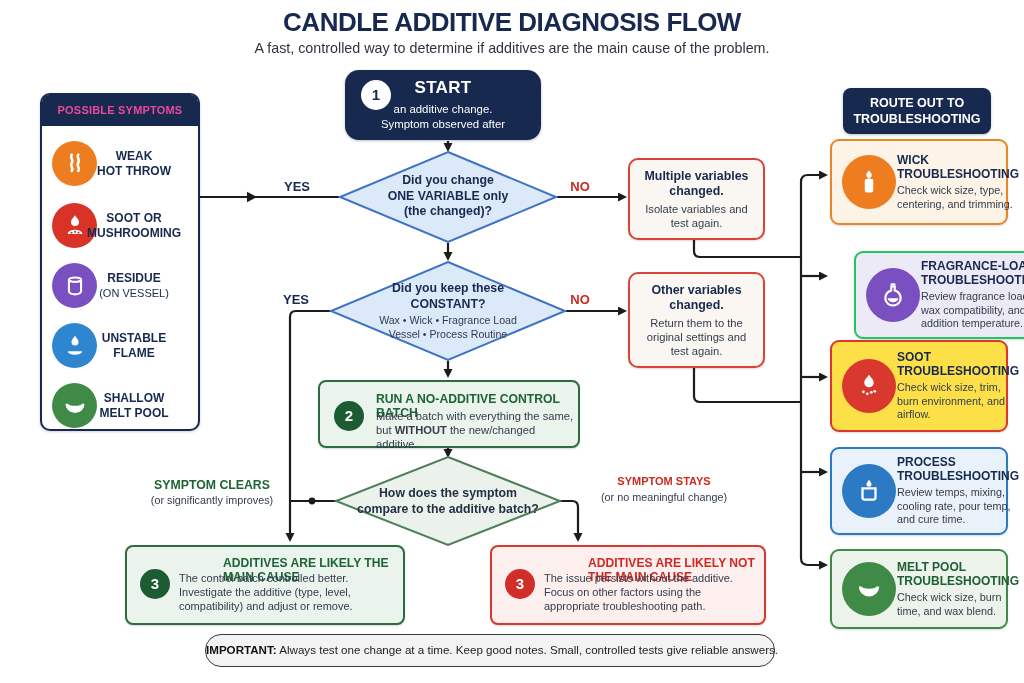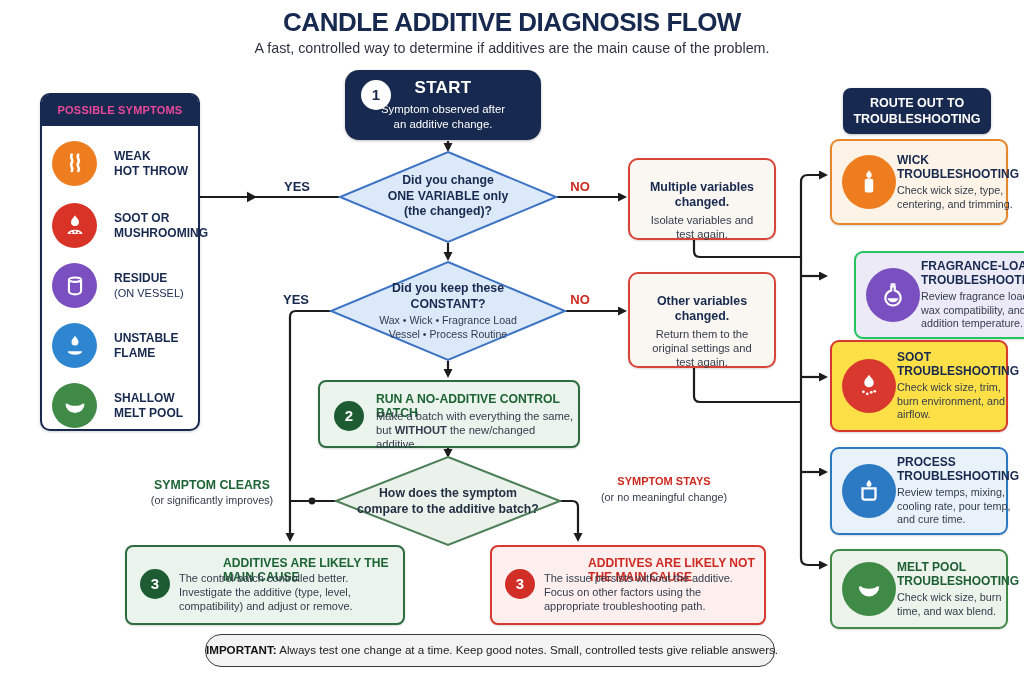--- a/index.html
+++ b/index.html
@@ -6,35 +6,35 @@
   body{font-family:"Liberation Sans", sans-serif;}
   #stage{position:relative;width:1024px;height:683px;background:#ffffff;overflow:hidden;}
   .abs{position:absolute;}
   .ctr{text-align:center;}
   #title{left:0;top:7px;width:1024px;text-align:center;font-size:26px;font-weight:800;letter-spacing:-0.5px;color:#17294e;}
   #subtitle{left:0;top:40px;width:1024px;text-align:center;font-size:14.3px;font-weight:500;color:#2e3340;}
   
   #sym-panel{left:40px;top:93px;width:160px;height:338px;background:#fff;border:2px solid #17294e;border-radius:10px;box-shadow:0 1px 3px rgba(0,0,0,.18);box-sizing:border-box;}
   #sym-header{left:0;top:0;width:100%;height:31px;background:#17294e;border-radius:7px 7px 0 0;color:#ec4899;font-size:11px;font-weight:700;line-height:31px;text-align:center;letter-spacing:.2px;}
   .sym-icon{width:45px;height:45px;border-radius:50%;left:10px;display:flex;align-items:center;justify-content:center;}
-  .sym-label{left:72px;width:96px;font-size:12px;font-weight:700;color:#17294e;line-height:15px;white-space:nowrap;}
+  .sym-label{left:44px;width:96px;font-size:12px;font-weight:700;color:#17294e;line-height:15px;white-space:nowrap;text-align:center;}
   .sym-sub{font-size:11px;font-weight:500;}
   
   #start-box{left:345px;top:70px;width:196px;height:70px;background:#17294e;border-radius:14px;box-shadow:0 1px 3px rgba(0,0,0,.25);}
   #start-badge{left:16px;top:10px;width:30px;height:30px;border-radius:50%;background:#fff;color:#17294e;font-size:15px;font-weight:800;line-height:30px;text-align:center;}
   #start-title{left:0;top:8px;width:100%;text-align:center;color:#fff;font-size:17px;font-weight:800;letter-spacing:.3px;}
   #start-body{left:0;top:32px;width:100%;text-align:center;color:#fff;font-size:11.4px;line-height:14.5px;}
   
   .dia-main{font-size:12.3px;font-weight:700;color:#17294e;line-height:15.5px;}
   .dia-small{font-size:10.6px;font-weight:500;color:#333c4c;line-height:13.5px;margin-top:2px;}
   
   .lbl-yes{width:50px;text-align:center;font-size:13px;font-weight:800;color:#17294e;}
   .lbl-no{width:50px;text-align:center;font-size:13px;font-weight:800;color:#cc2a20;}
   
-  .redbox{width:148px;background:#faf6f1;border:2px solid #d84437;border-radius:10px;box-sizing:border-box;padding-top:20px;text-align:center;box-shadow:0 1px 2px rgba(0,0,0,.15);}
+  .redbox{width:137px;background:#faf6f1;border:2px solid #d84437;border-radius:10px;box-sizing:border-box;padding-top:9px;text-align:center;box-shadow:0 1px 2px rgba(0,0,0,.15);}
   .redbox .t{font-size:12.4px;font-weight:800;color:#17294e;line-height:15px;}
   .redbox .b{font-size:11.2px;color:#333c4c;line-height:14px;margin-top:3px;}
   
   #step2-box{left:318px;top:380px;width:262px;height:68px;background:#eaf3ec;border:2px solid #2e6b40;border-radius:8px;box-sizing:border-box;box-shadow:0 1px 2px rgba(0,0,0,.15);}
   .badge-g{width:30px;height:30px;border-radius:50%;background:#1d5c32;color:#fff;font-weight:800;font-size:15px;line-height:30px;text-align:center;}
   .badge-r{width:30px;height:30px;border-radius:50%;background:#d12e27;color:#fff;font-weight:800;font-size:15px;line-height:30px;text-align:center;}
   #step2-title{left:56px;top:10px;font-size:12.2px;font-weight:800;color:#1d6434;}
   #step2-body{left:56px;top:27px;font-size:11.2px;color:#333c4c;line-height:14px;}
   
   .branch-bold-g{width:168px;text-align:center;font-size:12.3px;font-weight:800;color:#1d6434;}
@@ -165,22 +165,22 @@
     <div class="abs sym-label" style="top:296px">
       <div>SHALLOW</div>
       <div>MELT POOL</div>
     </div>
   </div>
 
   <div id="start-box" class="abs">
     <div id="start-badge" class="abs">1</div>
     <div id="start-title" class="abs">START</div>
     <div id="start-body" class="abs">
+      <div>an additive change.</div>
       <div>Symptom observed after</div>
-      <div>an additive change.</div>
     </div>
   </div>
 
   <div class="abs ctr dia-main" style="left:363px;top:173px;width:170px;">
     <div>Did you change</div>
     <div>ONE VARIABLE only</div>
     <div>(the changed)?</div>
   </div>
   <div class="abs ctr" style="left:350px;top:281px;width:196px;">
     <div class="dia-main">Did you keep these</div>

